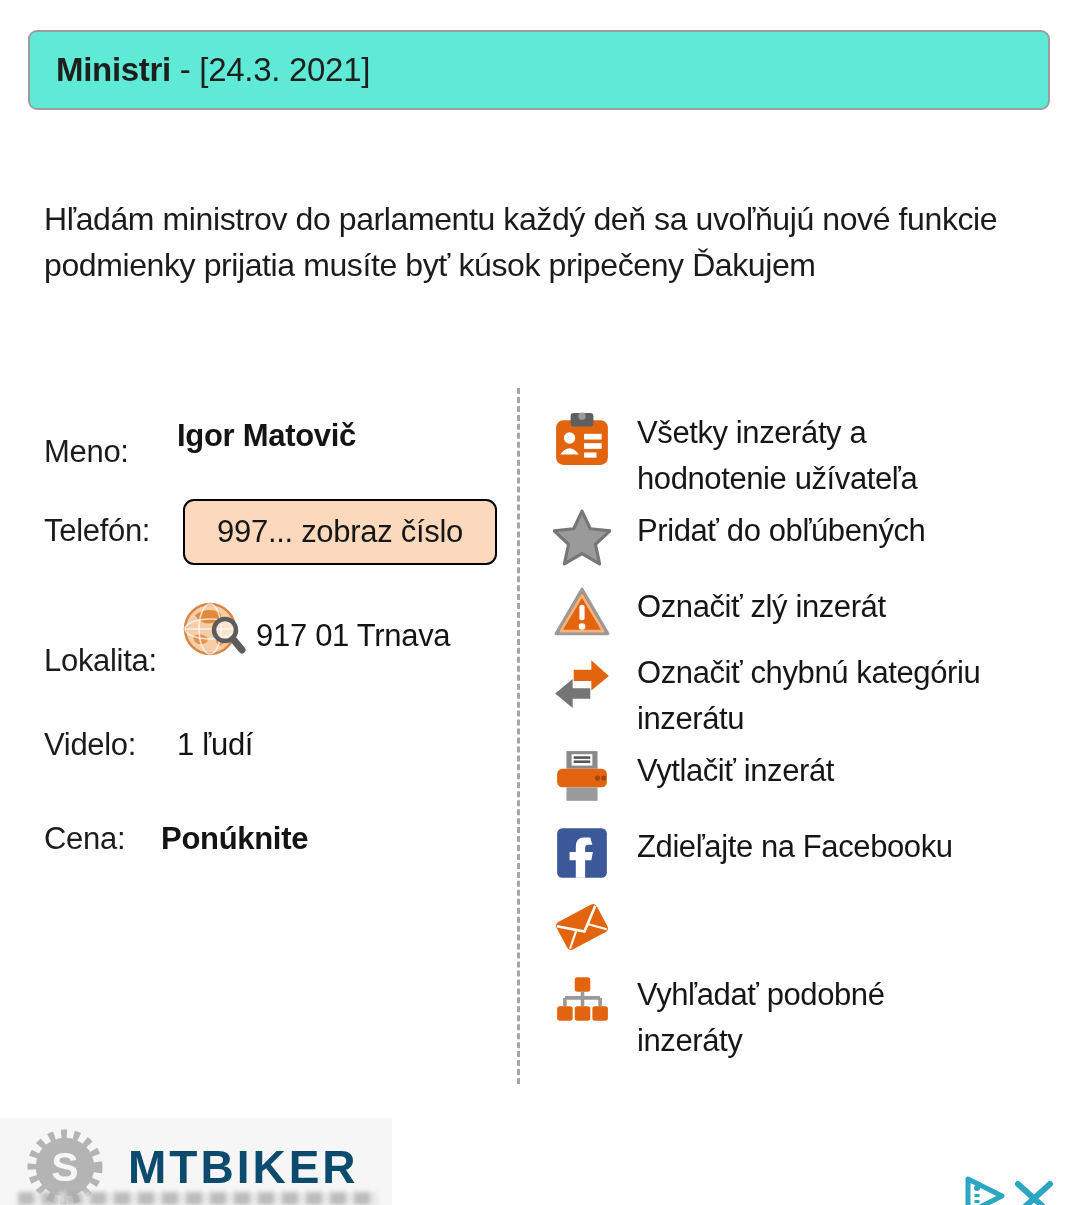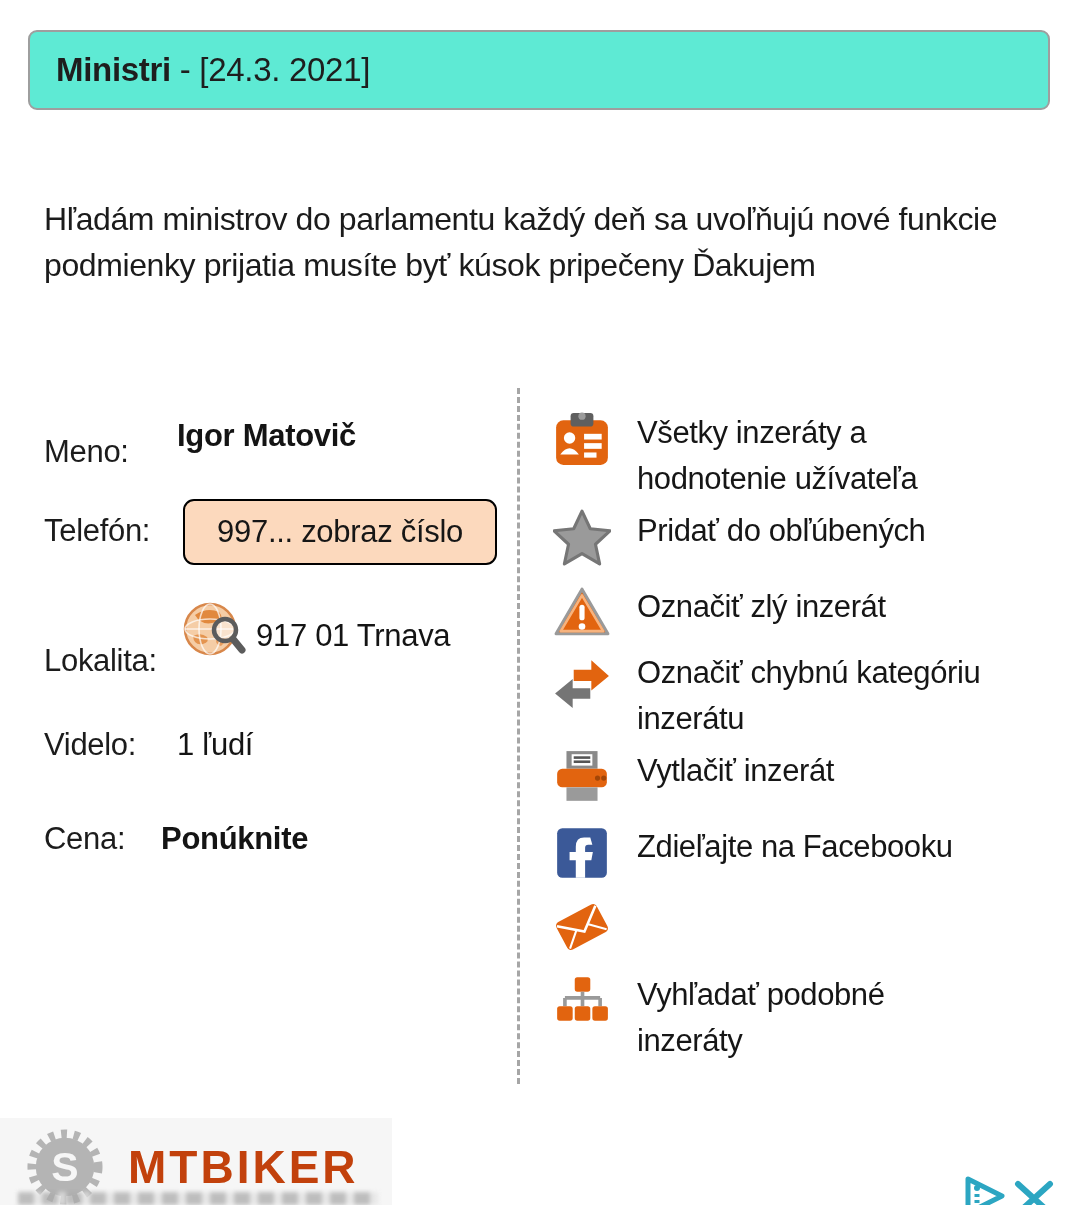--- a/index.html
+++ b/index.html
@@ -53,21 +53,21 @@
   }
   .action-icon{width:58px;height:58px;flex:0 0 58px;display:block;}
   .action-label{
     margin-left:26px;font-size:31px;line-height:46px;letter-spacing:-0.4px;color:#161616;
   }
   .w340{max-width:340px;} .w430{max-width:430px;} .w310{max-width:310px;}
 
   
   .wm-backdrop{left:0;top:1118px;width:392px;height:87px;background:#f6f6f6;}
   .wm-text{
-    left:128px;top:1140px;font-size:46px;font-weight:bold;color:#c2410c;
+    left:128px;top:1140px;font-size:46px;font-weight:bold;color:#0c4a6e;
     letter-spacing:3px;
   }
   .wm-blur-strip{
     left:18px;top:1192px;width:360px;height:13px;
     background:repeating-linear-gradient(90deg,#ababab 0 16px,#e3e3e3 16px 24px);
     filter:blur(2px);opacity:.75;
   }
   .adchoices{left:960px;top:1174px;}
   .adclose{left:1013px;top:1179px;}
 </style>

